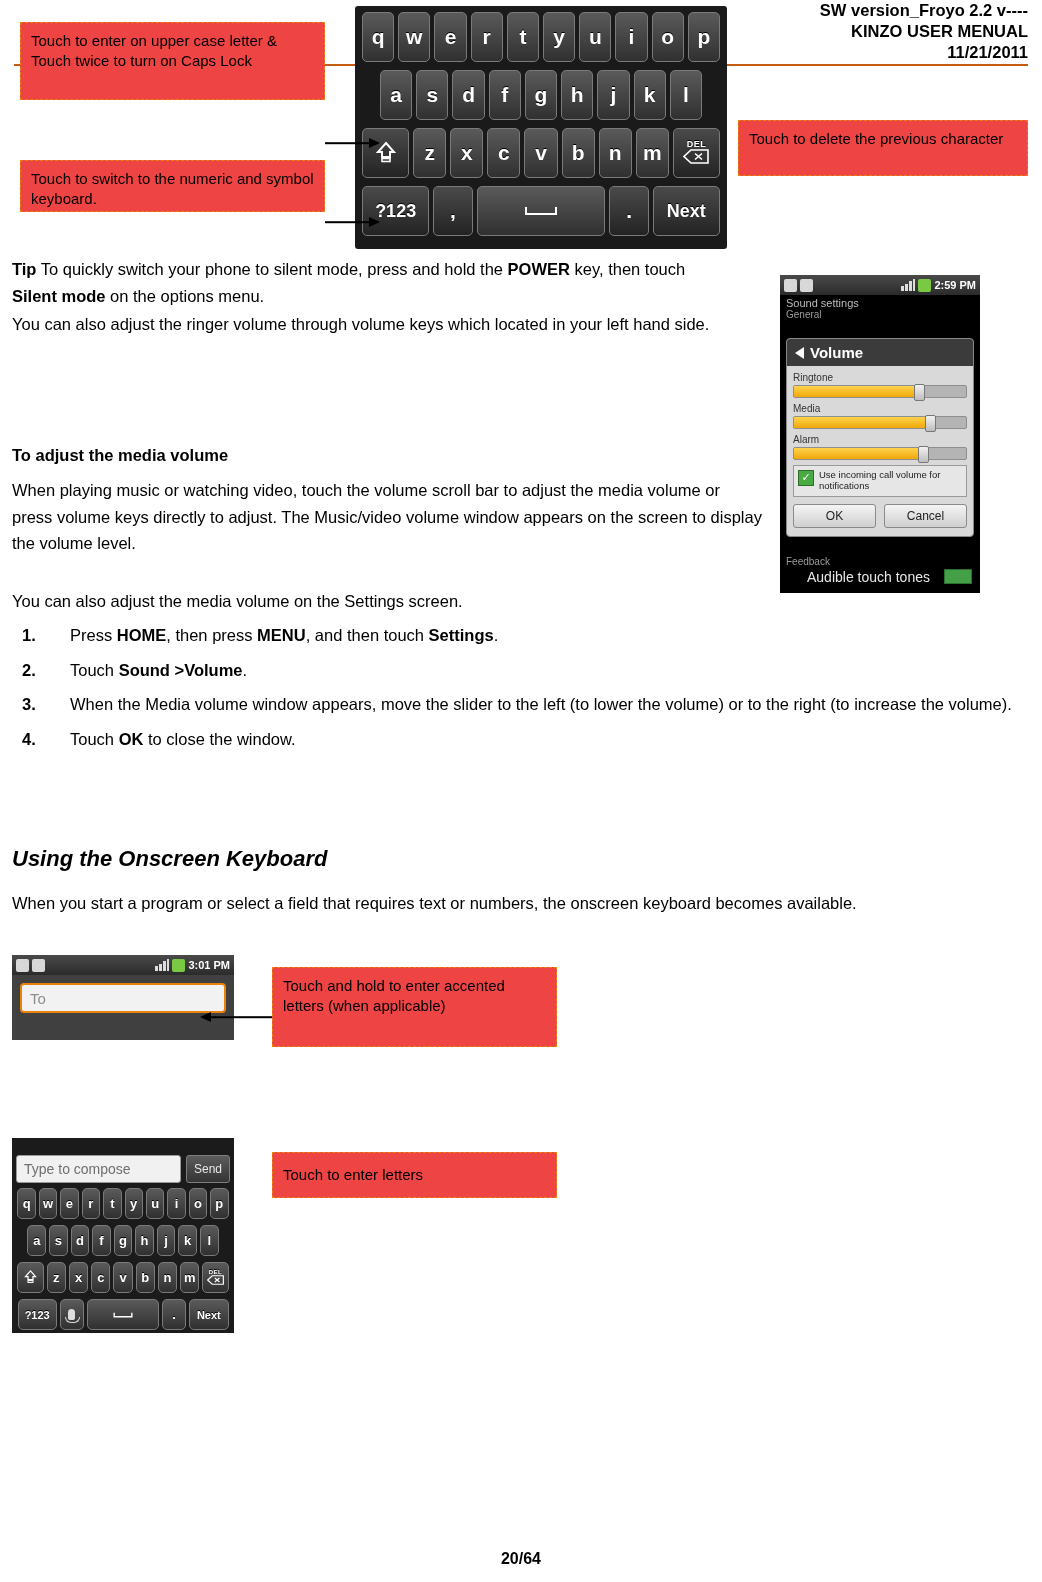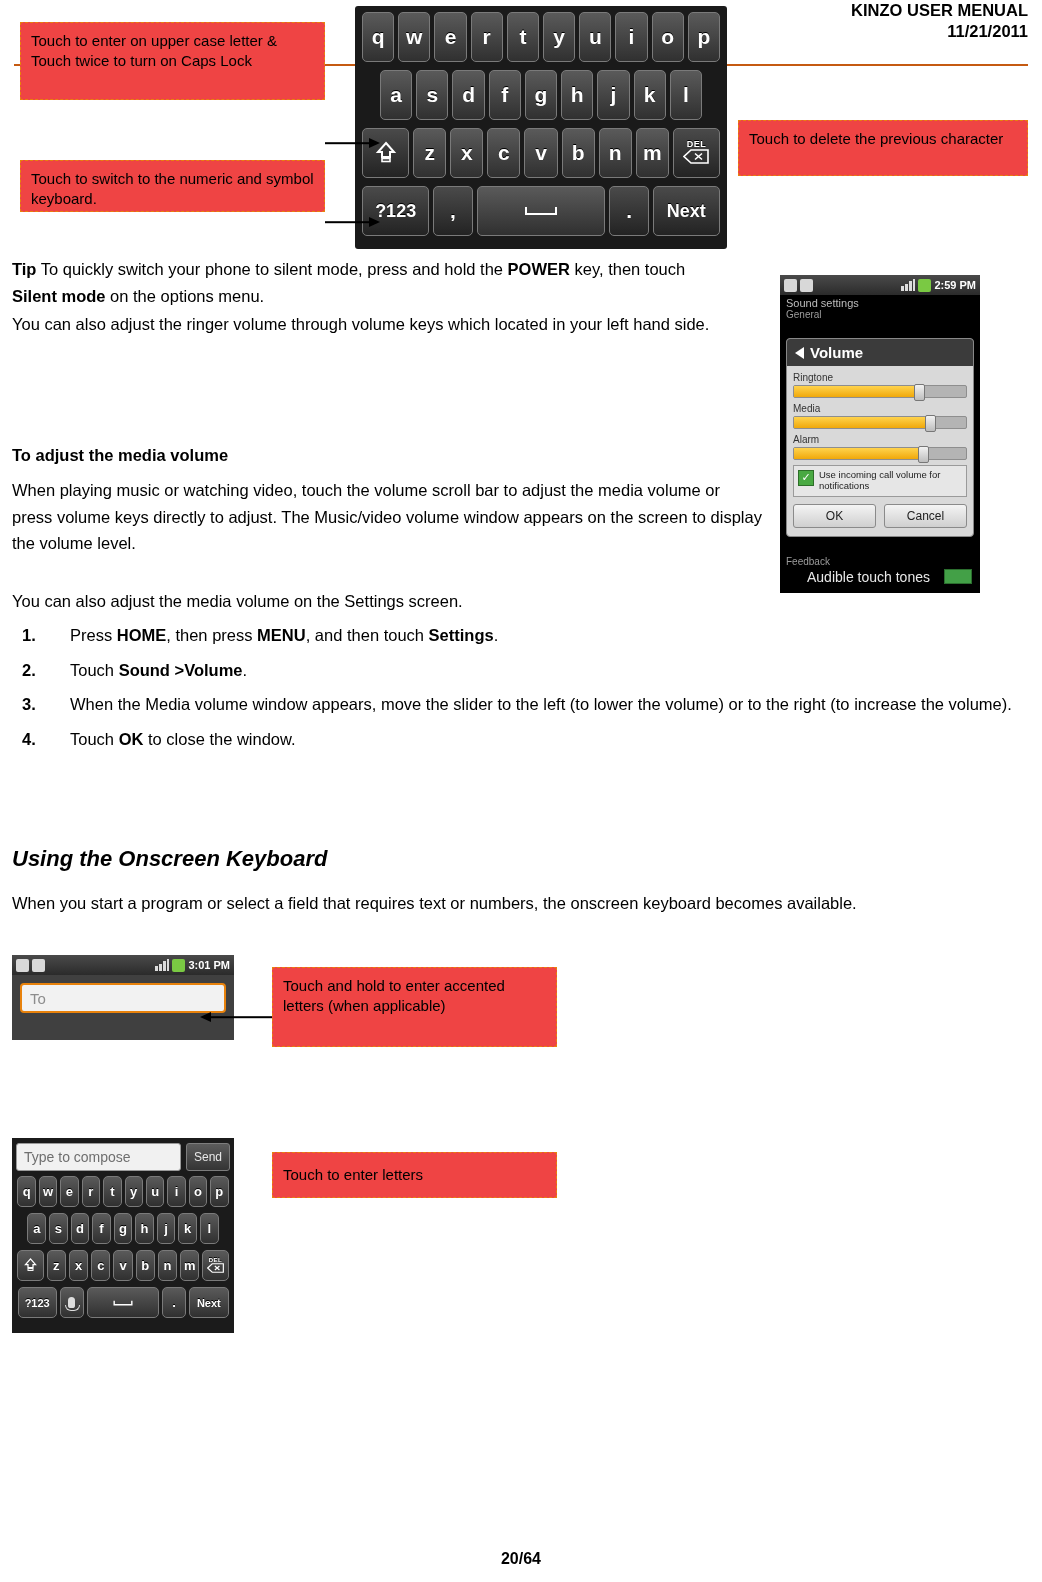--- a/index.html
+++ b/index.html
@@ -318,21 +318,21 @@
     color: #8d8d8d;
     font-size: 15px;
     box-sizing: border-box;
   }
 
   
   .compose-shot {
     position: absolute;
     background: #1b1b1b;
     overflow: hidden;
-    padding: 5px 4px 6px;
+    padding: 17px 4px 6px;
     box-sizing: border-box;
   }
   .compose-top {
     display: flex; gap: 5px; align-items: center; margin-bottom: 5px;
   }
   .compose-input {
     flex: 1;
     background: #f1f1f1;
     border: 1px solid #9a9a9a;
     border-radius: 3px;
@@ -391,20 +391,21 @@
     width: 100%;
     text-align: center;
     font-size: 16px;
     font-weight: bold;
   }
 </style>
 </head>
 <body>
 
 <div class="doc-header">
+  <div>SW version_Froyo 2.2 v----</div>
   <div>KINZO USER MENUAL</div>
   <div>11/21/2011</div>
 </div>
 <div class="header-rule"></div>
 
 <div class="callout" style="left:20px; top:22px; width:305px; height:78px;">
   <span>Touch to enter on upper case letter &amp; Touch twice to turn on Caps Lock</span>
 </div>
 
 <div class="callout" style="left:20px; top:160px; width:305px; height:52px;">

